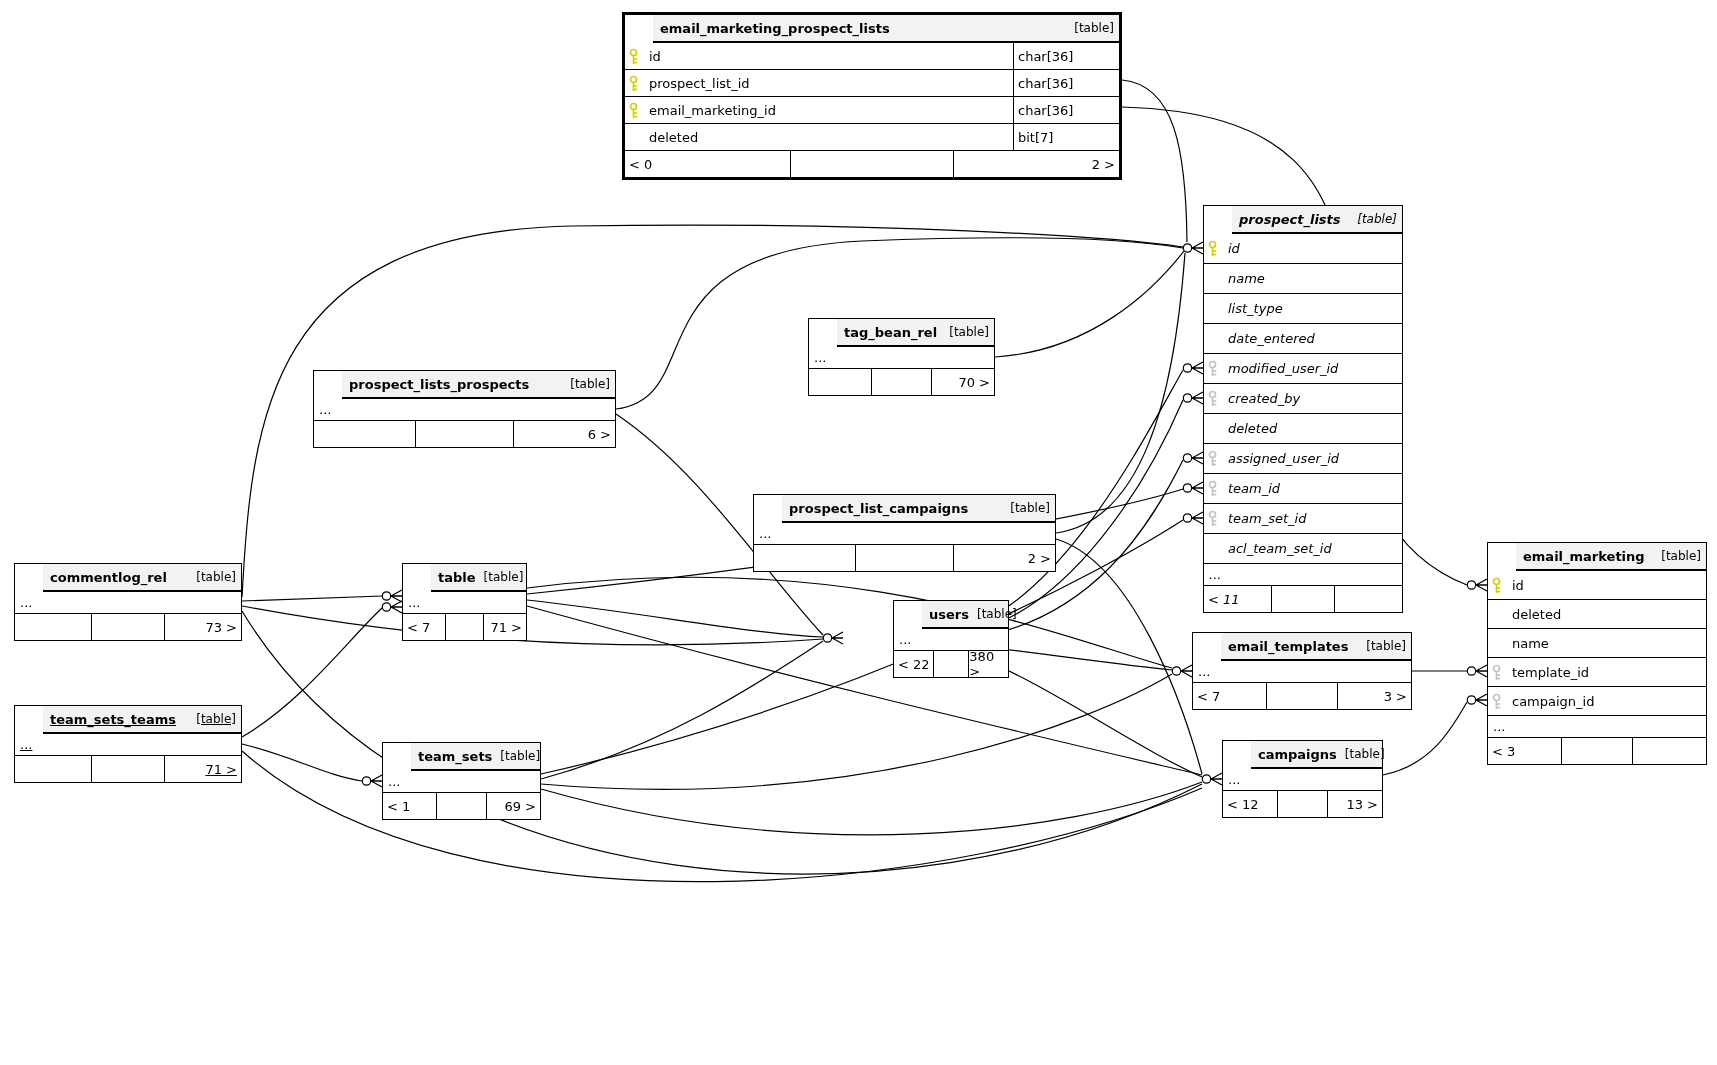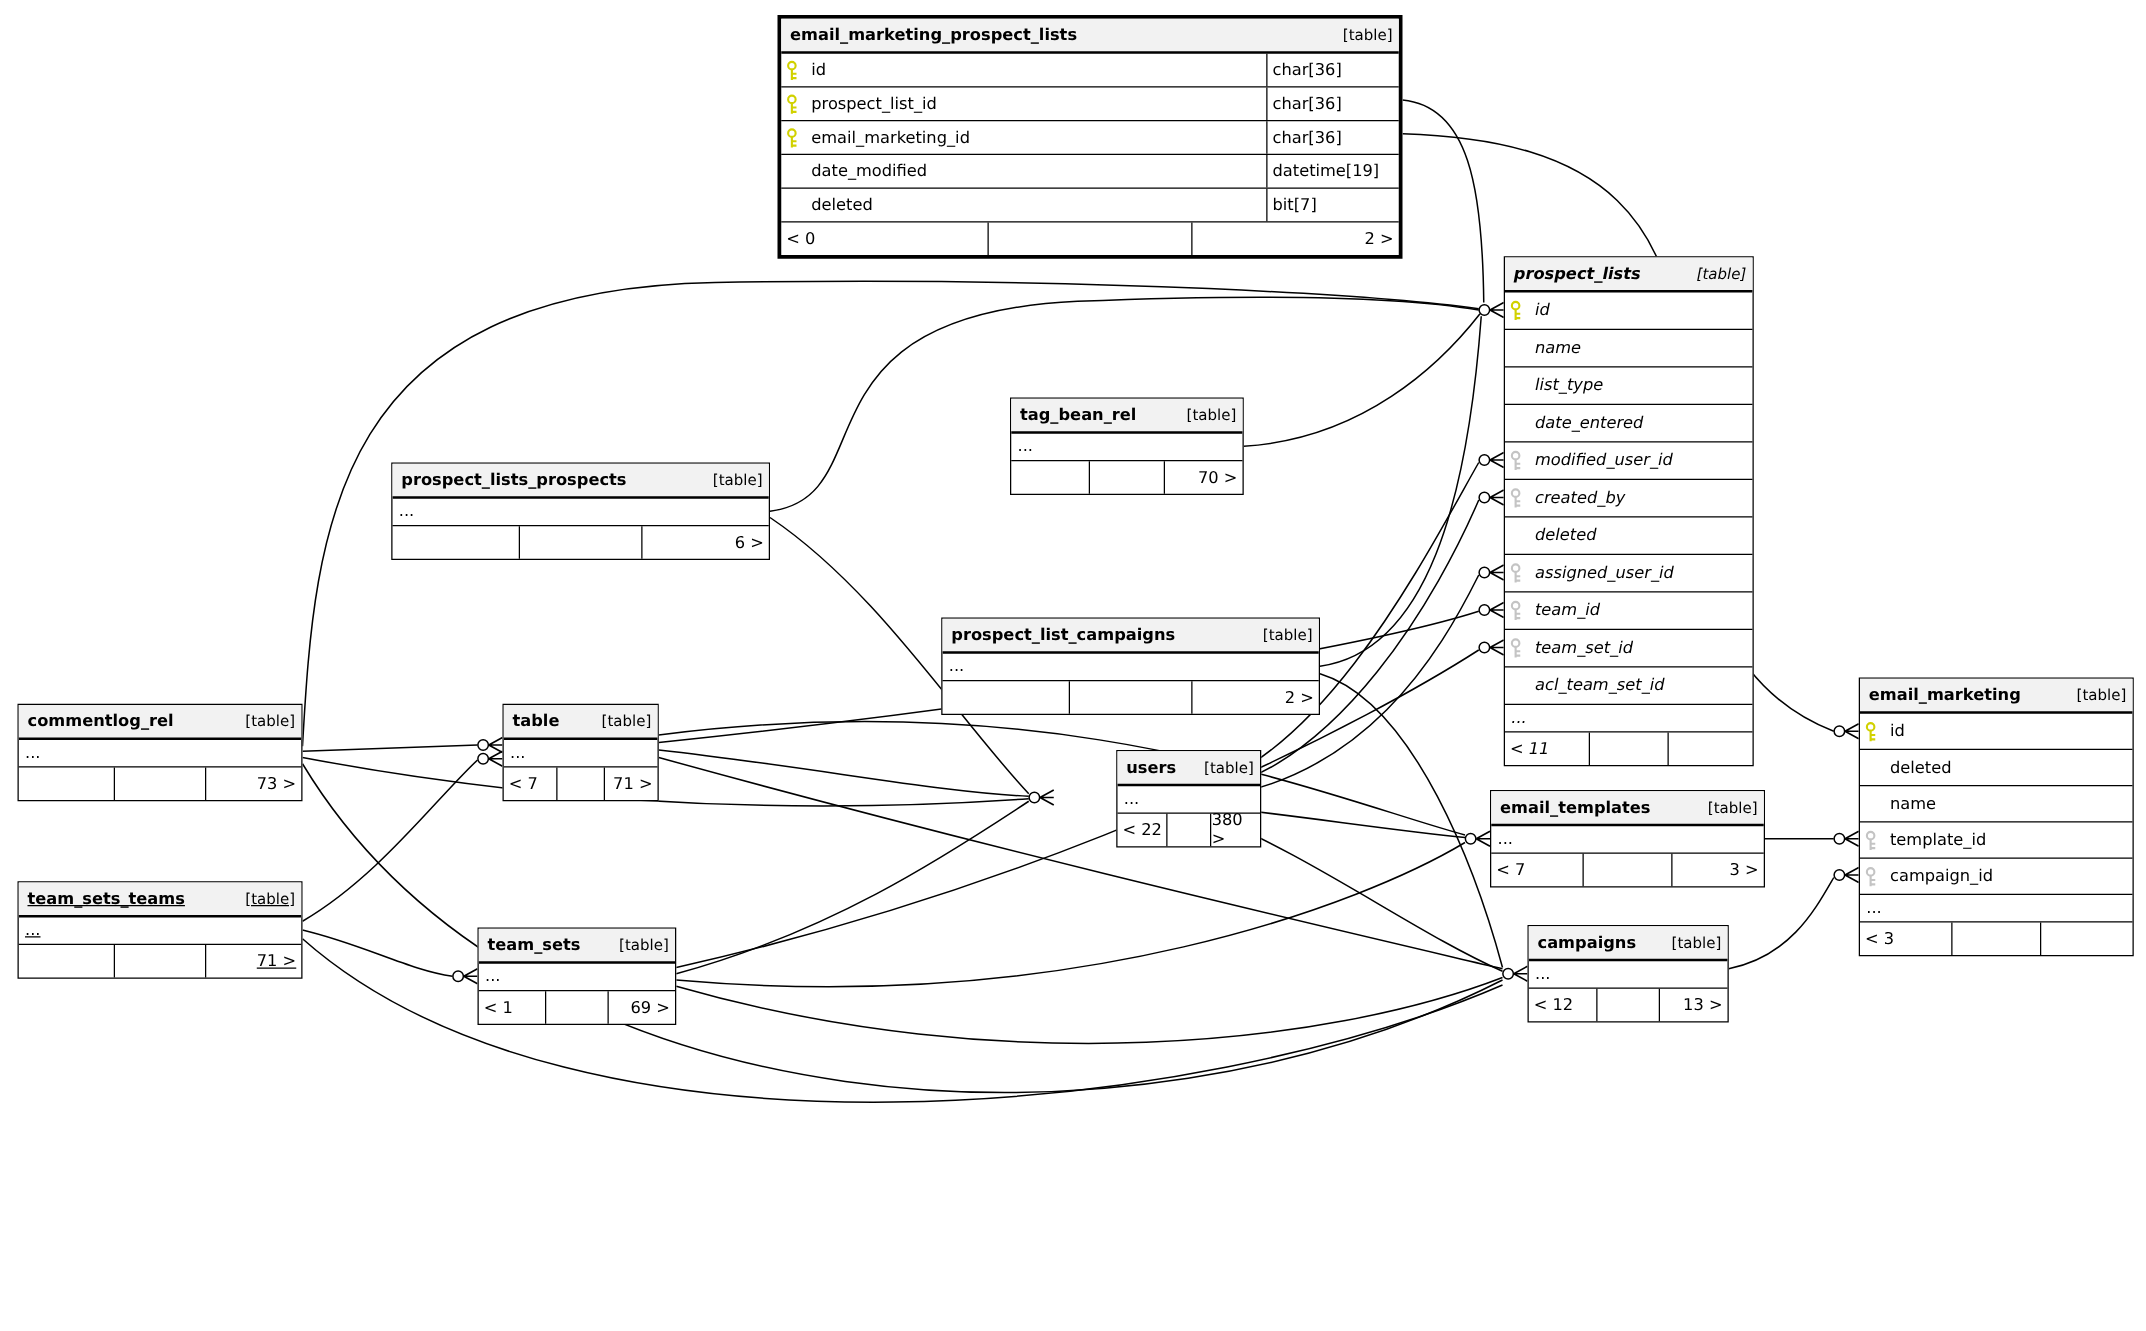--- a/index.html
+++ b/index.html
@@ -2,21 +2,21 @@
 <html><head>
 <meta charset="utf-8">
 <style>
   html,body{margin:0;padding:0;background:#fff;}
   #canvas{position:relative;width:1717px;height:1065px;background:#fff;
           font-family:"DejaVu Sans","Liberation Sans",sans-serif;color:#000;overflow:hidden;}
   #edges{position:absolute;left:0;top:0;z-index:1;}
   .tbl{position:absolute;z-index:2;background:#fff;border:1.5px solid #000;box-sizing:border-box;font-size:13px;}
   .tbl.focal{border-width:3px;}
   .thead{display:flex;justify-content:space-between;align-items:center;background:#f2f2f2;
-         border-bottom:2px solid #000;box-sizing:border-box;padding:0 5px 0 7px;}
+         border-bottom:2px solid #000;box-sizing:border-box;padding:0 5px 0 7px;margin-left:28px;}
   .tname{font-weight:bold;font-size:13px;white-space:nowrap;}
   .tbadge{font-size:12px;white-space:nowrap;padding-left:8px;}
   .trow{display:flex;align-items:center;border-bottom:1px solid #000;box-sizing:border-box;}
   .kico{width:21px;flex:none;margin-left:3px;display:flex;align-items:center;}
   .cname{flex:1;white-space:nowrap;}
   .ctype{flex:none;border-left:1px solid #000;align-self:stretch;display:flex;align-items:center;
          padding-left:4px;box-sizing:border-box;white-space:nowrap;}
   .tell{display:flex;align-items:center;border-bottom:1px solid #000;box-sizing:border-box;padding-left:5px;}
   .tfoot{display:flex;box-sizing:border-box;}
   .tfoot span{flex:1;display:flex;align-items:center;box-sizing:border-box;}
@@ -127,25 +127,20 @@
             <line x1="5.5" y1="7.5" x2="5.5" y2="16" stroke="#d1d100" stroke-width="1.7"></line>
             <line x1="5.5" y1="11" x2="9.2" y2="11" stroke="#d1d100" stroke-width="1.7"></line>
             <line x1="5.5" y1="14.5" x2="9.2" y2="14.5" stroke="#d1d100" stroke-width="1.7"></line>
           </svg>
         </span>
         <span class="cname">email_marketing_id</span>
         <span class="ctype" style="width:106px">char[36]</span>
       </div>
       <div class="trow" style="height:27px">
         <span class="kico"></span>
-        <span class="cname">date_modified</span>
-        <span class="ctype" style="width:106px">datetime[19]</span>
-      </div>
-      <div class="trow" style="height:27px">
-        <span class="kico"></span>
         <span class="cname">deleted</span>
         <span class="ctype" style="width:106px">bit[7]</span>
       </div>
       <div class="tfoot" style="height:26px">
         <span class="fl">&lt; 0</span>
         <span class="fm"></span>
         <span class="fr">2 &gt;</span>
       </div>
     </div>
     <div class="tbl" style="left: 1203px; top: 205px; width: 200px; font-style: italic;">

